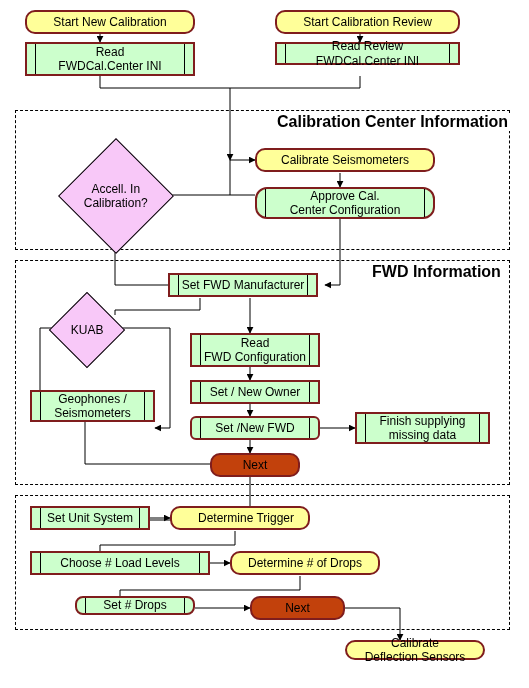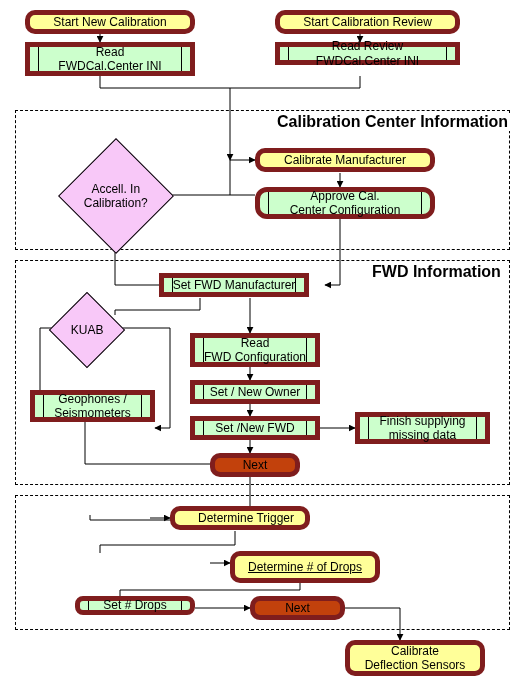--- a/index.html
+++ b/index.html
@@ -11,21 +11,21 @@
   }
   .canvas {
     position: relative;
     width: 529px;
     height: 688px;
     background: #fff;
     overflow: hidden;
   }
   .node {
     position: absolute;
-    border: 5px solid #7f1d1d;
+    border: 2px solid #7f1d1d;
     text-align: center;
     display: flex;
     align-items: center;
     justify-content: center;
     padding: 2px 4px;
     box-sizing: border-box;
     line-height: 1.2;
   }
   .yellow { background: #FFFF99; }
   .green  { background: #CCFFCC; }
@@ -159,49 +159,51 @@
 <div class="node green proc" style="left:275px; top:42px; width:185px; height:23px; white-space:pre-line;">Read Review
 FWDCal.Center INI</div>
 
 <div class="section" style="left:15px; top:110px; width:495px; height:140px;"></div>
 <div class="section-title" style="left:275px; top:113px;">Calibration Center Information</div>
 
 <div class="diamond" style="left:75px; top:155px; width:80px; height:80px;">
   <span>Accell. In
 Calibration?</span>
 </div>
-<div class="node yellow round" style="left:255px; top:148px; width:180px; height:24px;">Calibrate Manufacturer</div>
+<div class="node yellow round" style="left:255px; top:148px; width:180px; height:24px;">Calibrate Seismometers</div>
 <div class="node green proc" style="left:255px; top:187px; width:180px; height:32px; white-space:pre-line;border-radius:12px;">Approve Cal.
 Center Configuration</div>
 
 <div class="section" style="left:15px; top:260px; width:495px; height:225px;"></div>
 <div class="section-title" style="left:370px; top:263px;">FWD Information</div>
 
-<div class="node green proc" style="left:159px; top:273px; width:150px; height:24px;">Set FWD Manufacturer</div>
+<div class="node green proc" style="left:168px; top:273px; width:150px; height:24px;">Set FWD Manufacturer</div>
 
 <div class="diamond" style="left:60px; top:303px; width:52px; height:52px;">
   <span>KUAB</span>
 </div>
 
 <div class="node green proc" style="left:30px; top:390px; width:125px; height:32px; white-space:pre-line;">Geophones /
 Seismometers</div>
 
 <div class="node green proc" style="left:190px; top:333px; width:130px; height:34px; white-space:pre-line;">Read
 FWD Configuration</div>
 <div class="node green proc" style="left:190px; top:380px; width:130px; height:24px;">Set / New Owner</div>
-<div class="node green proc" style="left:190px; top:416px; width:130px; height:24px;">Set /New FWD</div>
+<div class="node green proc" style="left:190px; top:416px; width:130px; height:24px;border-radius:6px;">Set /New FWD</div>
 <div class="node green proc" style="left:355px; top:412px; width:135px; height:32px; white-space:pre-line;">Finish supplying
 missing data</div>
 <div class="node grey round" style="left:210px; top:453px; width:90px; height:24px;">Next</div>
 
 <div class="section" style="left:15px; top:495px; width:495px; height:135px;"></div>
 
+<div class="node green proc" style="left:30px; top:506px; width:120px; height:24px;">Set Unit System</div>
 <div class="node yellow round" style="left:170px; top:506px; width:140px; height:24px;padding-left:16px;">Determine Trigger</div>
 
-<div class="node yellow round" style="left:230px; top:551px; width:150px; height:32px;text-decoration:underline;">Determine # of Drops</div>
+<div class="node green proc" style="left:30px; top:551px; width:180px; height:24px;">Choose # Load Levels</div>
+<div class="node yellow round" style="left:230px; top:551px; width:150px; height:24px;">Determine # of Drops</div>
 
 <div class="node green proc" style="left:75px; top:596px; width:120px; height:19px;border-radius:8px;">Set # Drops</div>
 <div class="node grey round" style="left:250px; top:596px; width:95px; height:24px;">Next</div>
 
-<div class="node yellow round" style="left:345px; top:640px; width:140px; height:36px; white-space:pre-line;">Calibrate
+<div class="node yellow round" style="left:345px; top:640px; width:140px; height:20px; white-space:pre-line;">Calibrate
 Deflection Sensors</div>
 
 </div>
 
 </body></html>

